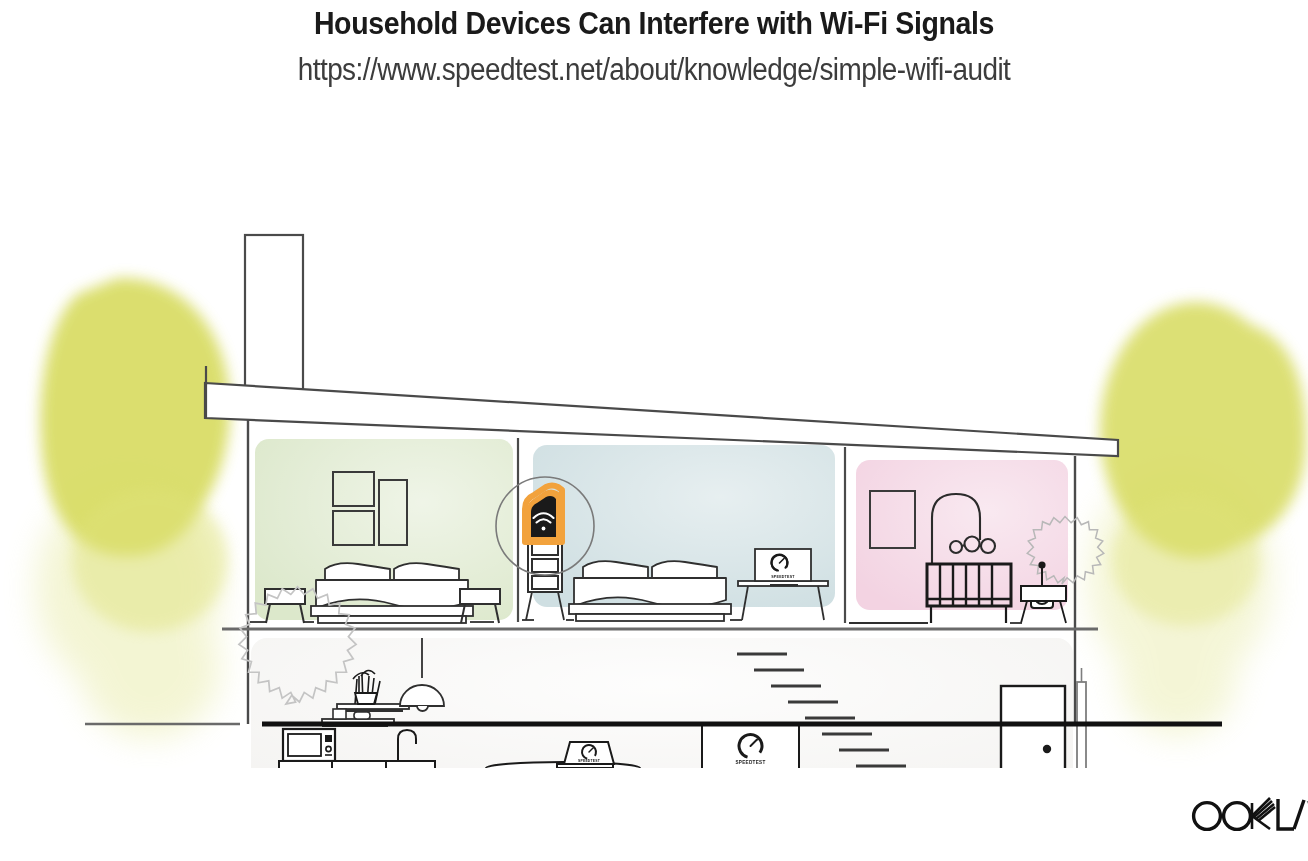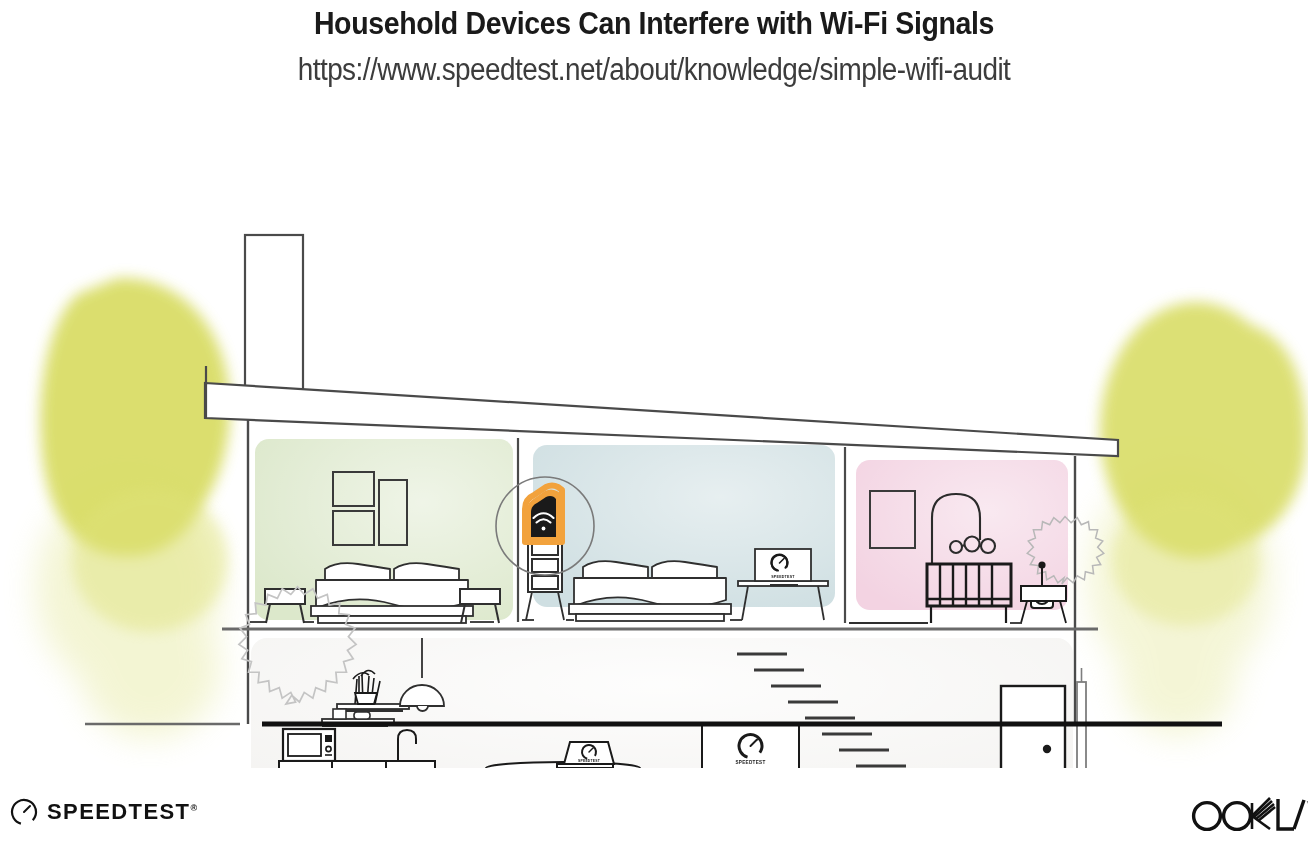--- a/index.html
+++ b/index.html
@@ -480,27 +480,20 @@
       </g>
 
       <line x1="85" y1="616" x2="240" y2="616" stroke="#6a6a6a" stroke-width="2.6"></line>
       <line x1="262" y1="616" x2="1222" y2="616" stroke="#111111" stroke-width="5"></line>
 
     </svg>
   </div>
 
   <div id="footer">
 
-    <div id="speedtest-logo">
-      <svg width="28" height="28" viewBox="0 0 28 28">
-        <circle cx="14" cy="14" r="12" fill="none" stroke="#111111" stroke-width="2.2" stroke-dasharray="62 14" transform="rotate(105 14 14)"></circle>
-        <line x1="14" y1="14" x2="20" y2="8" stroke="#111111" stroke-width="2" stroke-linecap="round"></line>
-      </svg>
-      <span id="speedtest-wordmark"><span>SPEEDTEST</span><span class="reg">®</span></span>
-    </div>
 
     <div id="ookla-logo">
       <svg width="118" height="42" viewBox="0 0 118 42">
         <g fill="none" stroke="#111111" stroke-width="3.4">
           <circle cx="17" cy="21" r="13.4"></circle>
           <circle cx="47" cy="21" r="13.4"></circle>
         </g>
         <g stroke="#111111" stroke-width="2.6">
           <line x1="62" y1="8" x2="62" y2="34"></line>
           <line x1="62" y1="21" x2="80" y2="3"></line>

